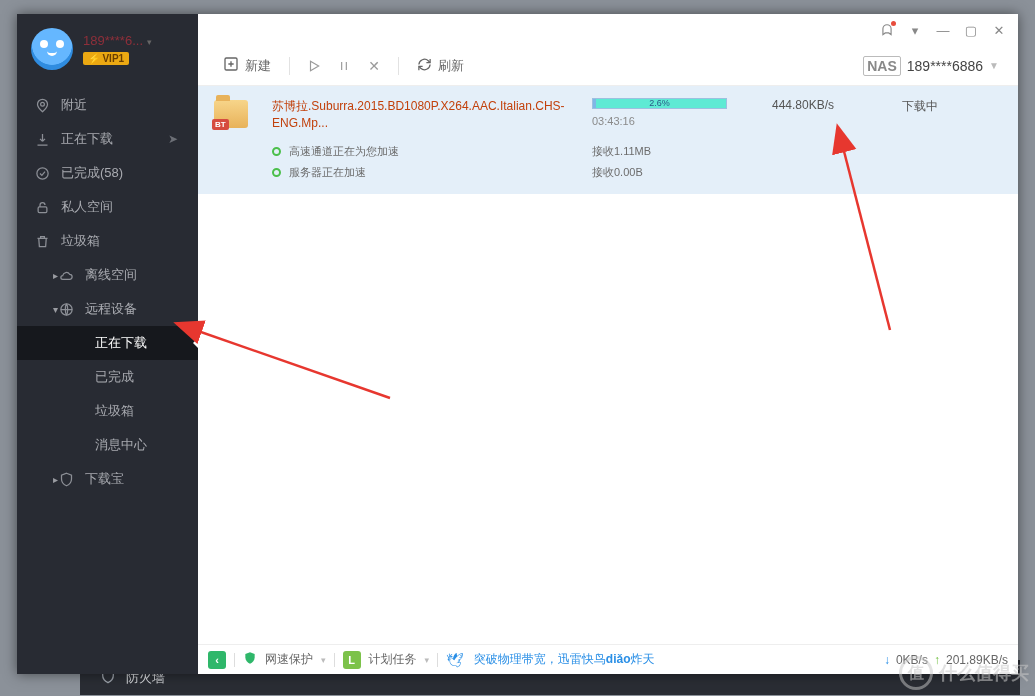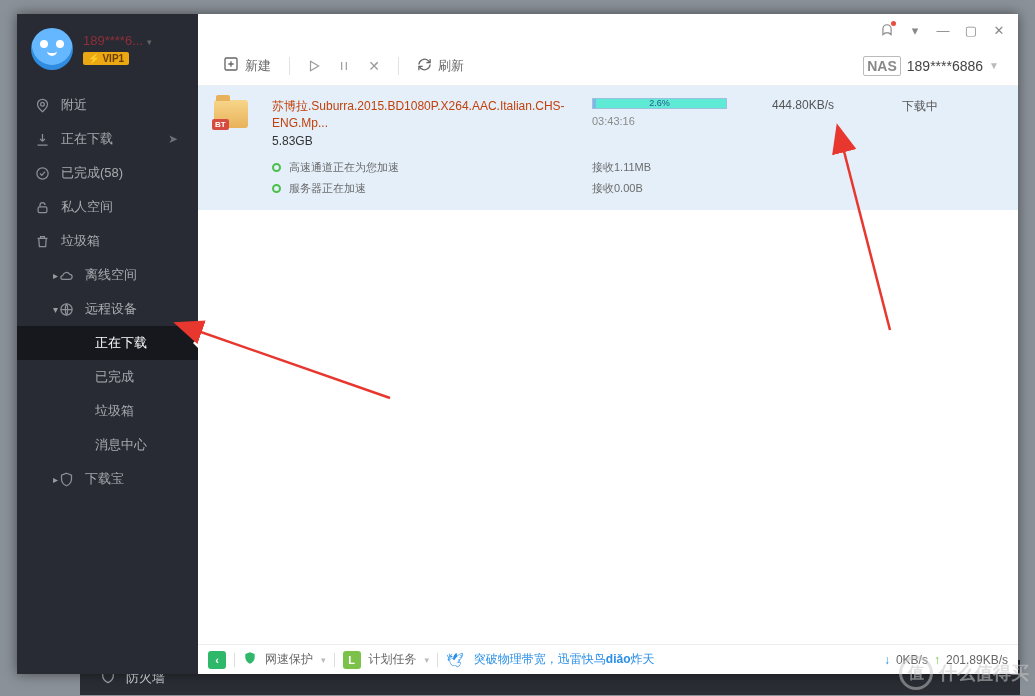--- a/index.html
+++ b/index.html
@@ -266,21 +266,20 @@
       </div>
     </div>
 
     <div class="dlist">
       <div class="row">
         <div class="folder">
           <span class="bt">BT</span>
         </div>
         <div>
           <div class="fname">苏博拉.Suburra.2015.BD1080P.X264.AAC.Italian.CHS-ENG.Mp...</div>
-          <div class="fsize">5.83GB</div>
         </div>
         <div class="prog-wrap">
           <div class="progress">
             <div class="bar" style="width:2.6%"></div>
             <div class="pct">2.6%</div>
           </div>
           <div class="eta">03:43:16</div>
         </div>
         <div class="speed">444.80KB/s</div>
         <div class="status">下载中</div>

